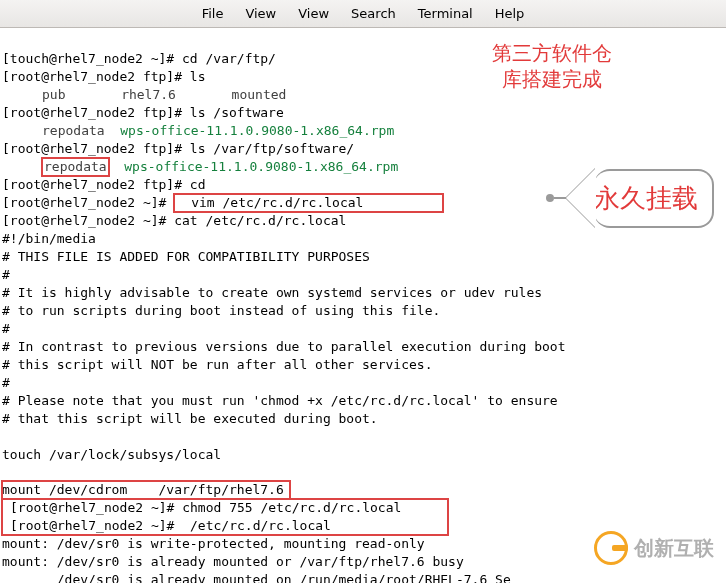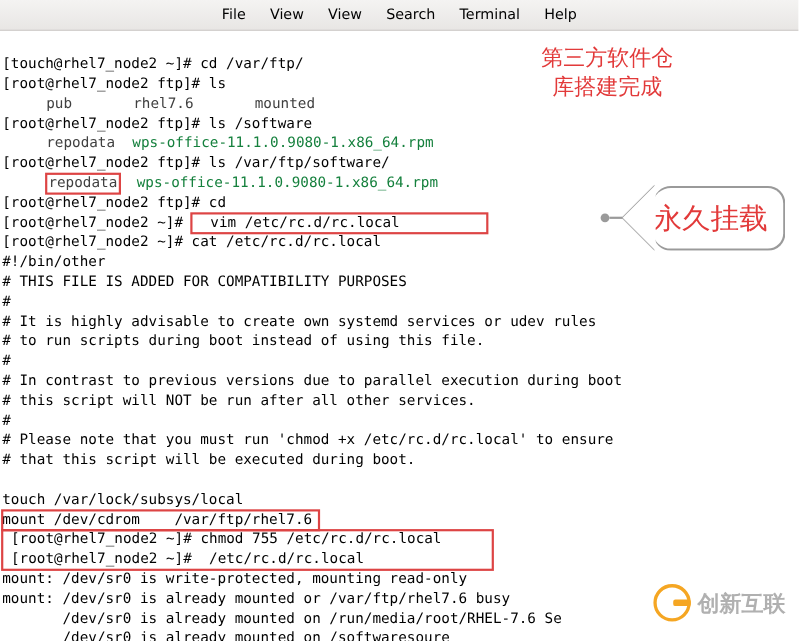--- a/index.html
+++ b/index.html
@@ -30,21 +30,21 @@
       padding: 4px 2px;
       white-space: pre;
       line-height: 18px;
       background: #fff;
       color: #000;
     }
     .blue { color: #404040; margin-left: 40px; }
     .magenta { color: #15803d; }
     .box-red1 { outline: 2px solid #d44; outline-offset: -1px; display: inline-block; padding: 0 2px; }
     .box-red2 { outline: 2px solid #d44; outline-offset: -1px; display: inline-block; padding: 0 17px; }
-    .box-red3 { outline: 2px solid #d44; outline-offset: -1px; display: inline-block; padding: 0 6px 0 0; }
+    .box-red3 { outline: 2px solid #d44; outline-offset: -1px; display: inline-block; padding: 0 6px 0 0; margin-top: 17px; }
     .box-red4 { outline: 2px solid #d44; outline-offset: -1px; display: inline-block; padding: 0 8px; position: relative; }
 
     
     .anno1 {
       position: absolute;
       right: 114px;
       top: 40px;
       color: #e23a3a;
       font-family: "Microsoft YaHei", sans-serif;
       font-size: 20px;
@@ -135,21 +135,21 @@
 <span>[touch@rhel7_node2 ~]# cd /var/ftp/</span>
 <span>[root@rhel7_node2 ftp]# ls</span>
 <span class="blue">pub</span>  <span class="blue">rhel7.6</span>  <span class="blue">mounted</span>
 <span>[root@rhel7_node2 ftp]# ls /software</span>
 <span class="blue">repodata</span>  <span class="magenta">wps-office-11.1.0.9080-1.x86_64.rpm</span>
 <span>[root@rhel7_node2 ftp]# ls /var/ftp/software/</span>
 <span class="blue box-red1">repodata</span>  <span class="magenta">wps-office-11.1.0.9080-1.x86_64.rpm</span>
 <span>[root@rhel7_node2 ftp]# cd</span>
 <span>[root@rhel7_node2 ~]# </span><span class="box-red2">vim /etc/rc.d/rc.local        </span>
 <span>[root@rhel7_node2 ~]# cat /etc/rc.d/rc.local</span>
-<span>#!/bin/other</span>
+<span>#!/bin/media</span>
 <span># THIS FILE IS ADDED FOR COMPATIBILITY PURPOSES</span>
 <span>#</span>
 <span># It is highly advisable to create own systemd services or udev rules</span>
 <span># to run scripts during boot instead of using this file.</span>
 <span>#</span>
 <span># In contrast to previous versions due to parallel execution during boot</span>
 <span># this script will NOT be run after all other services.</span>
 <span>#</span>
 <span># Please note that you must run 'chmod +x /etc/rc.d/rc.local' to ensure</span>
 <span># that this script will be executed during boot.</span>

